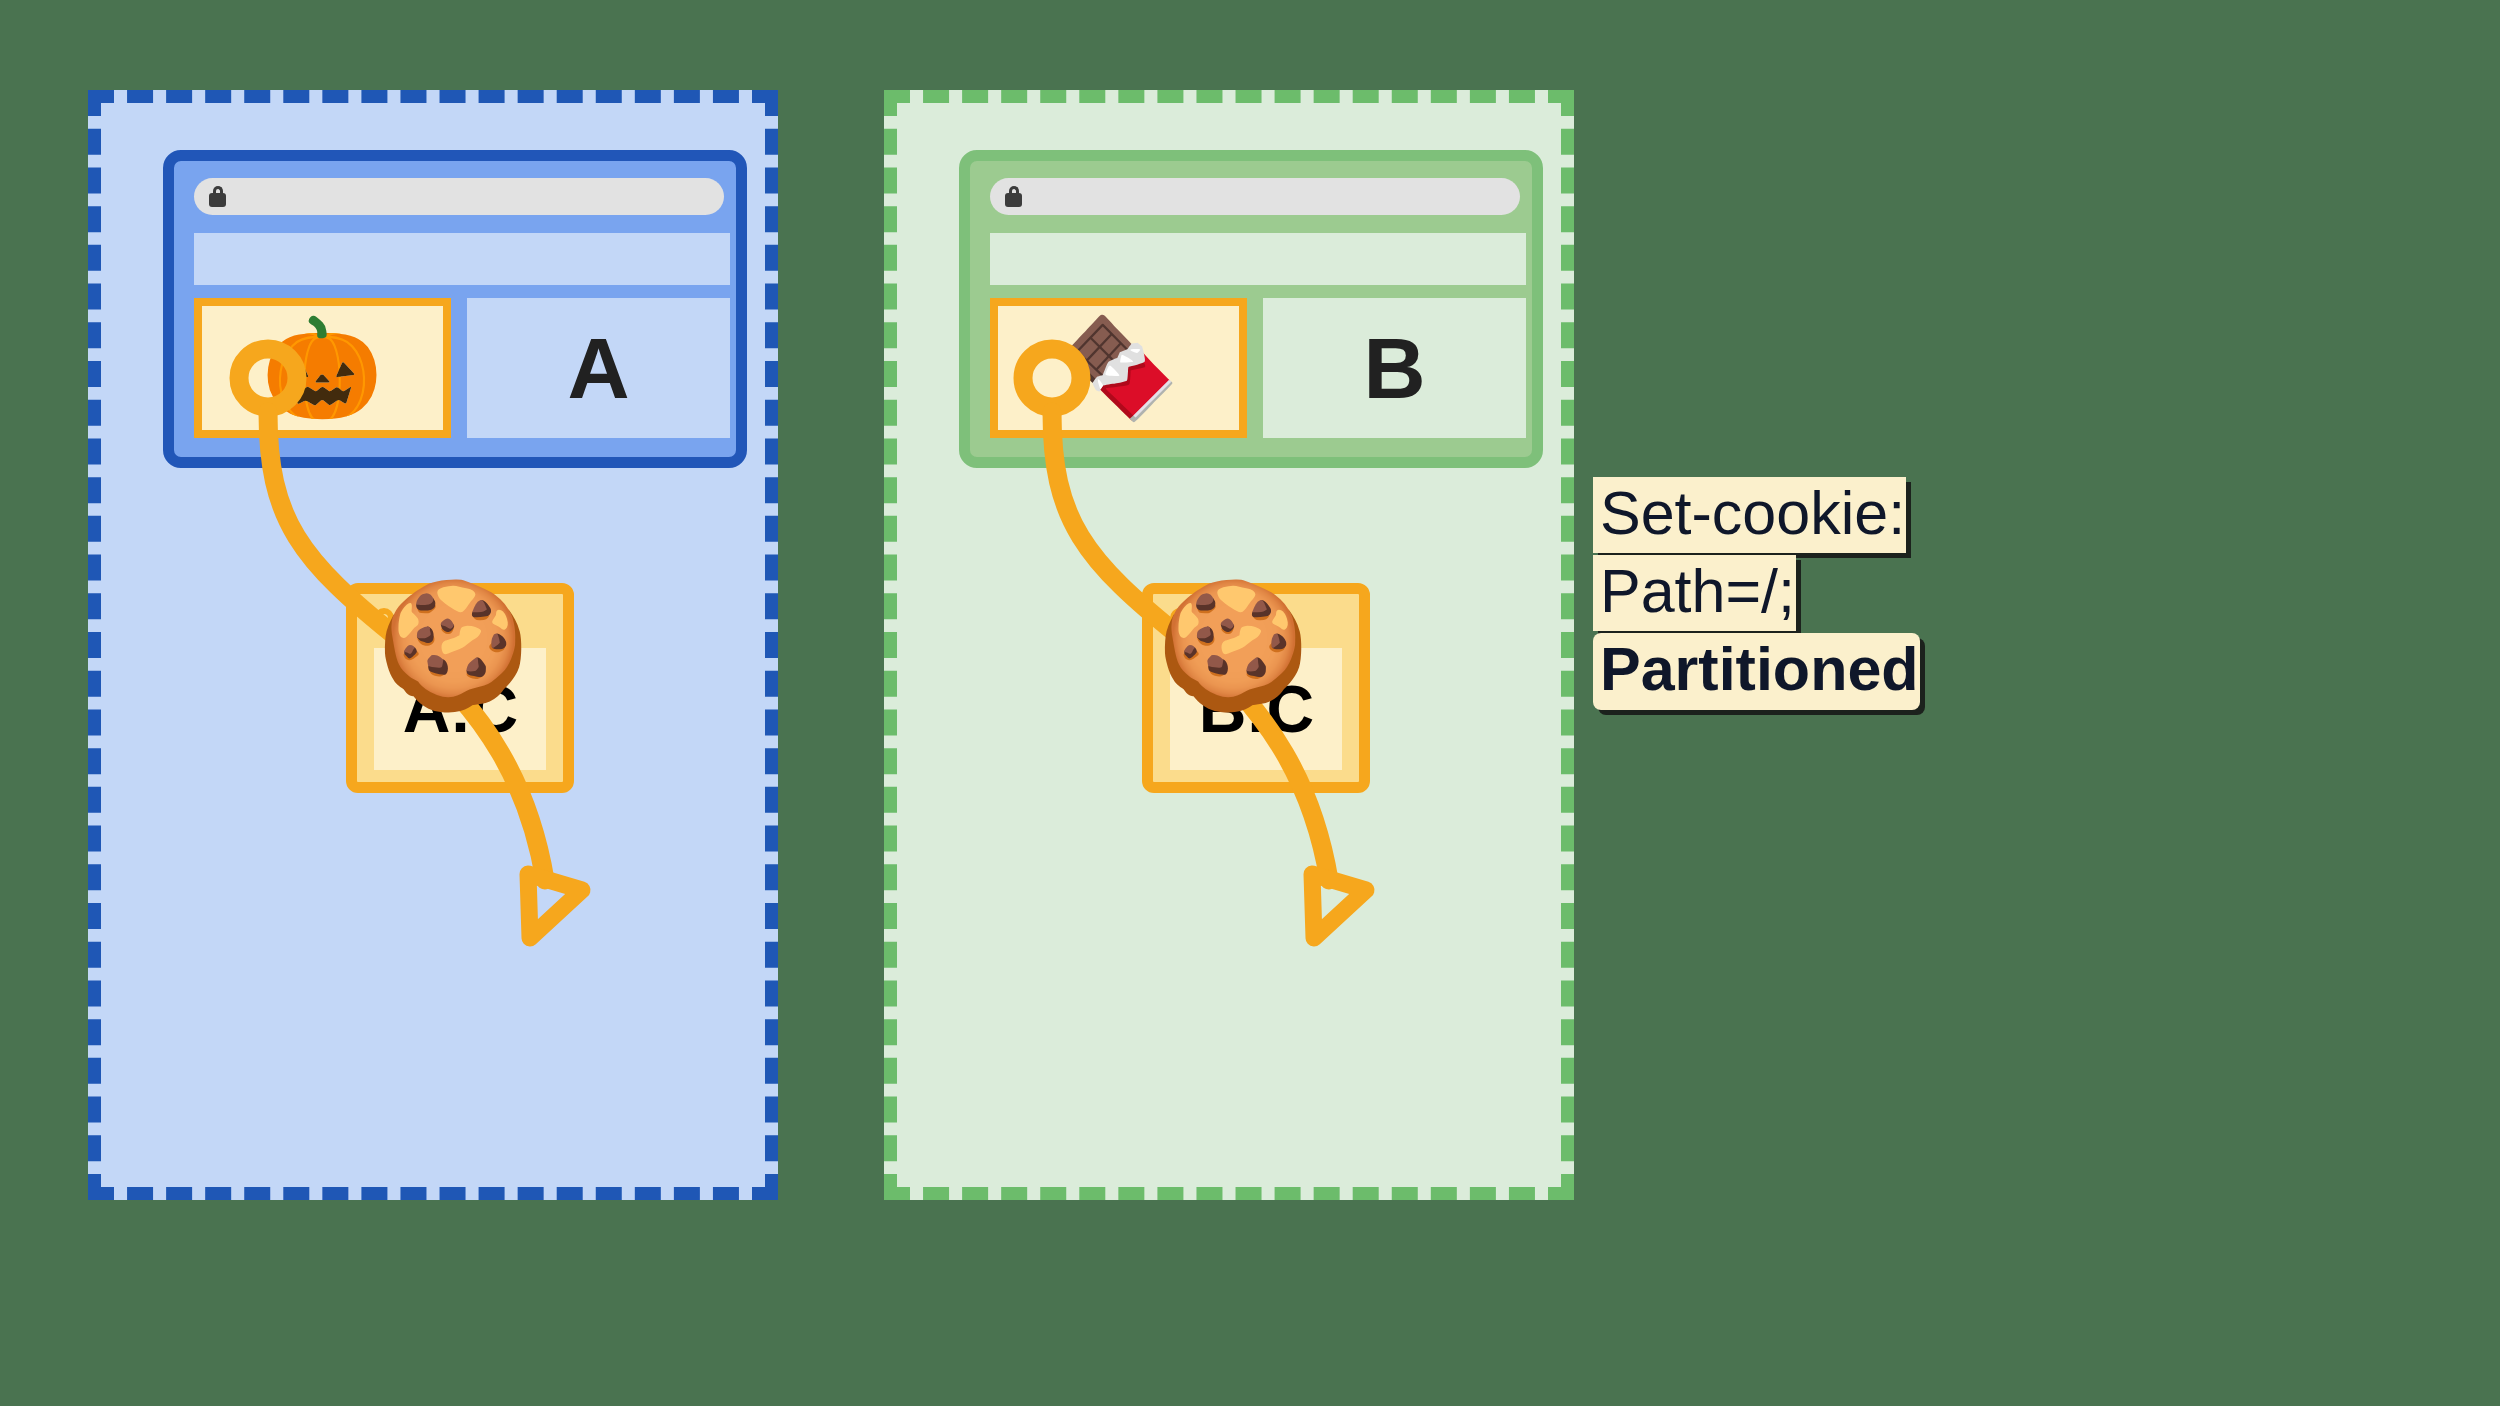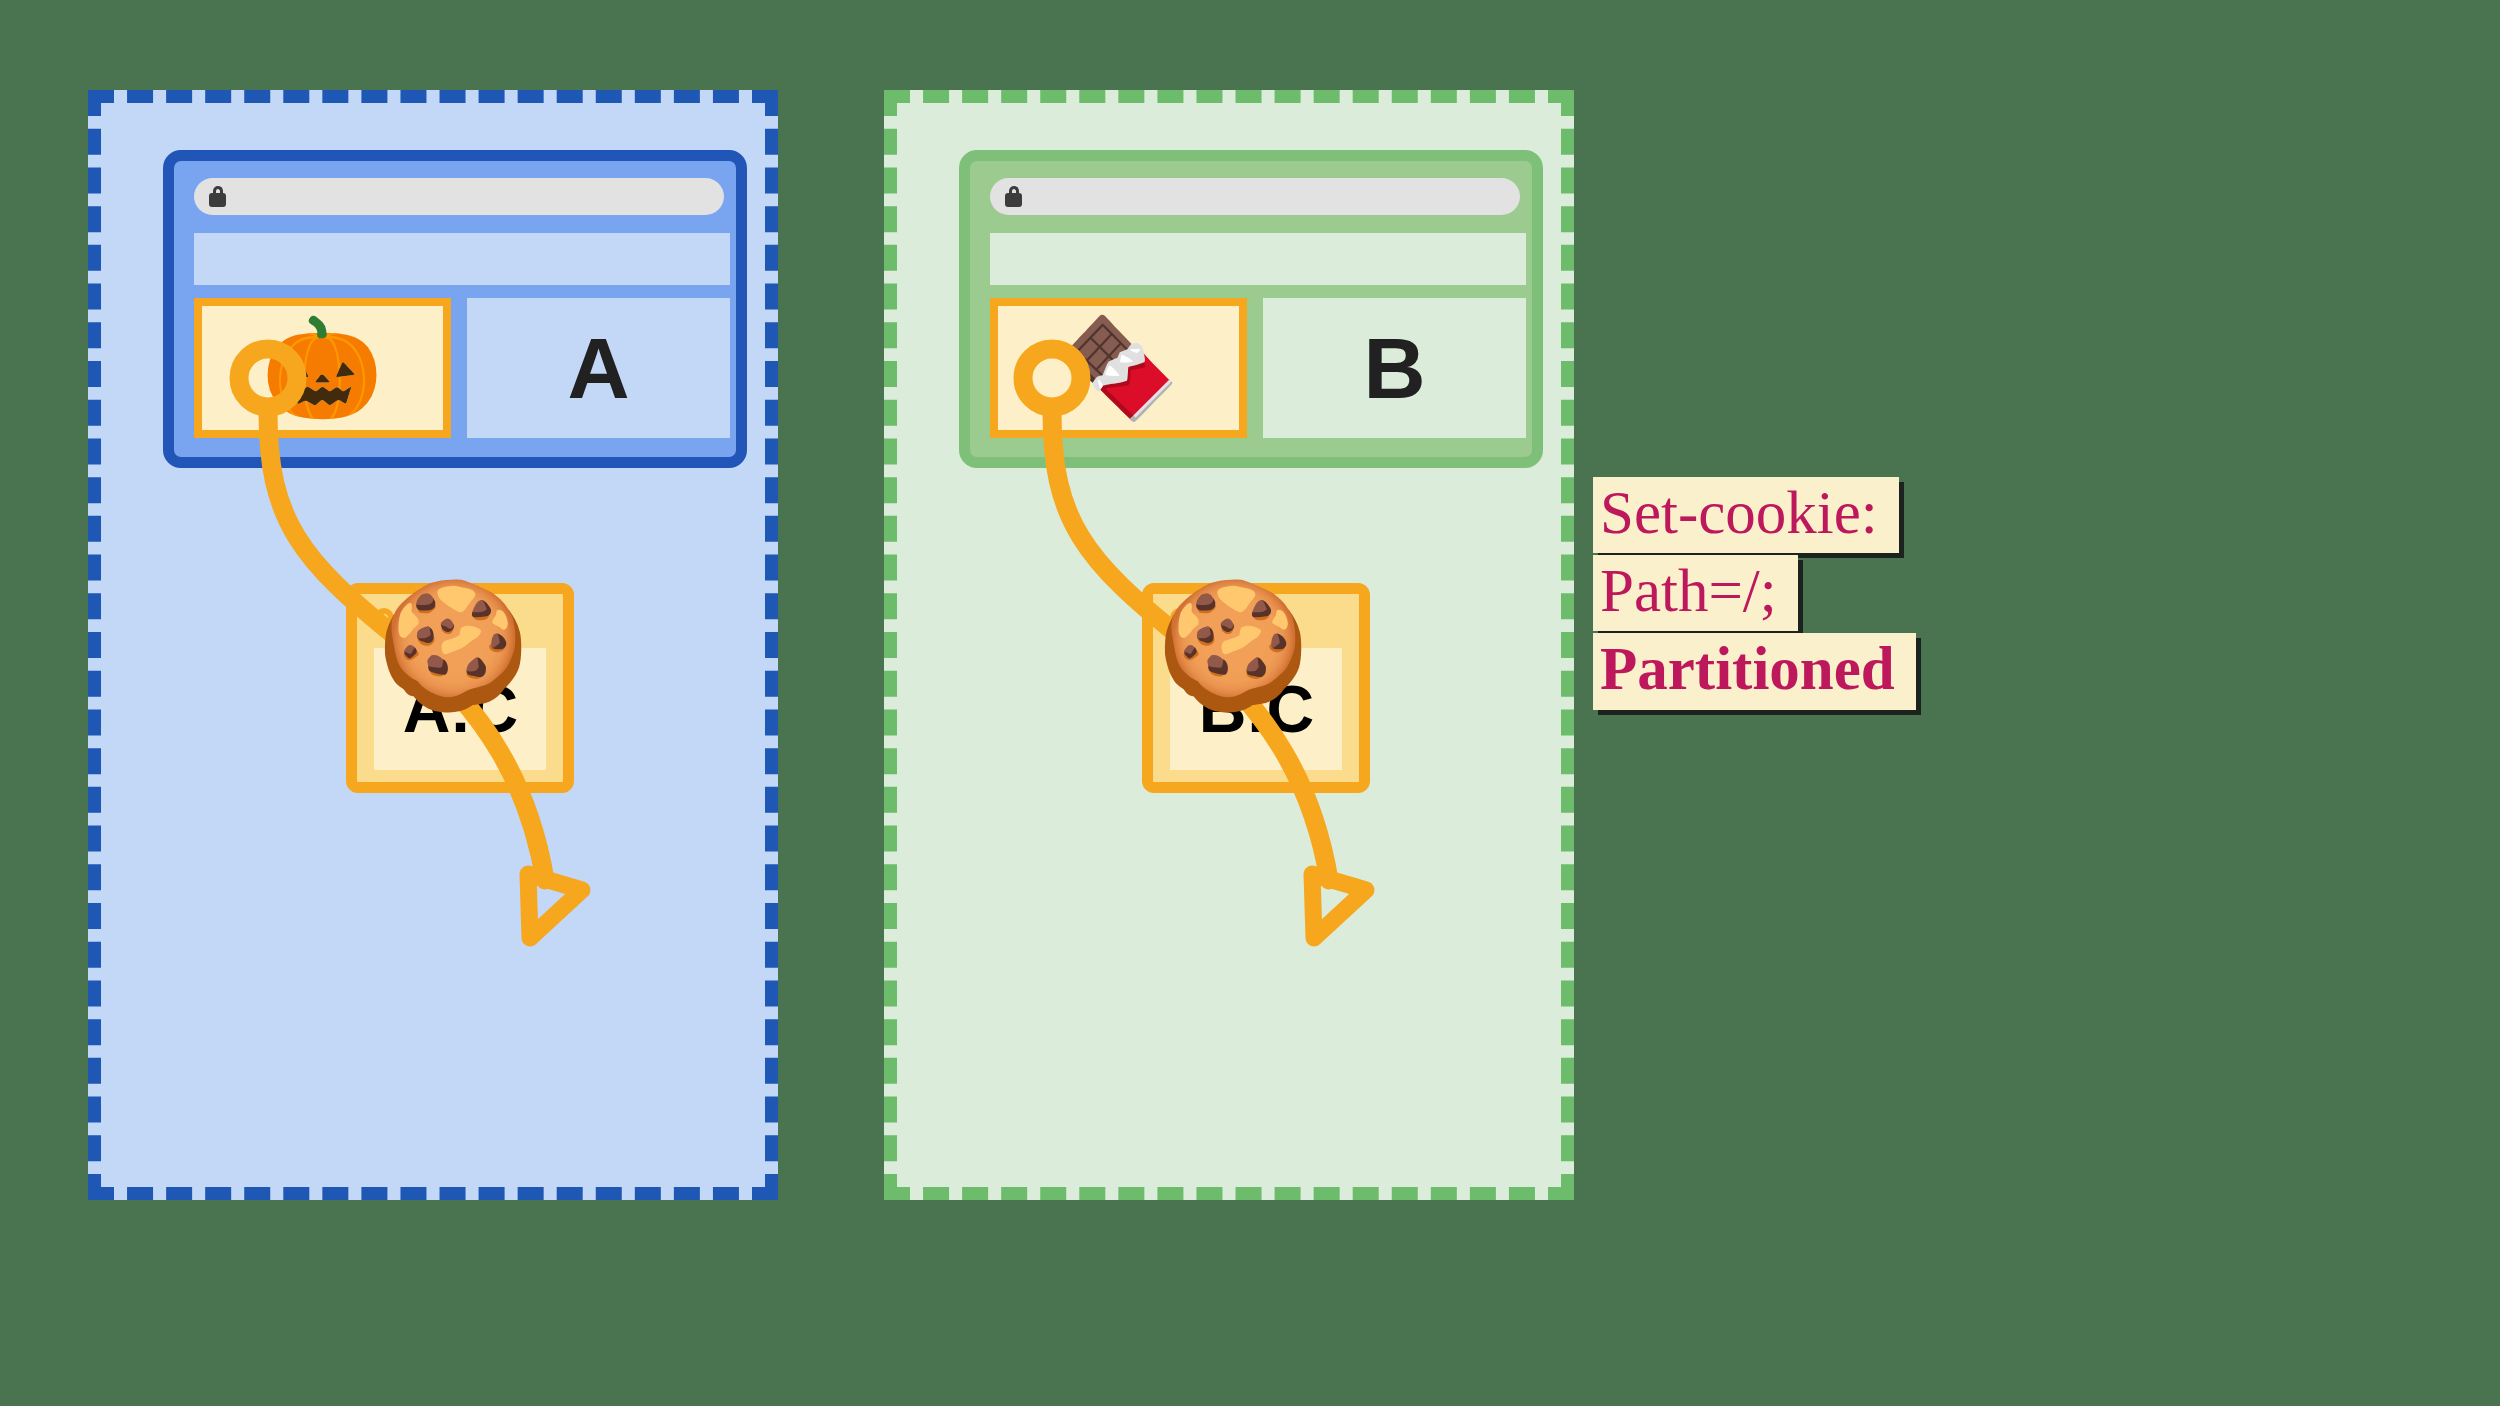--- a/index.html
+++ b/index.html
@@ -230,32 +230,32 @@
   
   #code-block {
     position: absolute;
     left: 1593px;
     top: 477px;
     display: flex;
     flex-direction: column;
     align-items: flex-start;
   }
   .code-line {
-    font-family: Liberation Serif, serif;
+    font-family: Liberation Sans, sans-serif;
     font-size: 61px;
     line-height: 1.02;
-    color: #be185d;
+    color: #0f172a;
     background: #fbf0cc;
-    padding: 5px 21px 9px 7px;
+    padding: 5px 1px 9px 7px;
     white-space: pre;
     box-shadow: 5px 5px 0 rgba(20,20,20,0.85);
     margin-bottom: 2px;
     box-sizing: border-box;
   }
-  .code-line.bold { font-weight: 700; }
+  .code-line.bold { font-weight: 700; border-radius: 8px; }
 </style>
 </head>
 <body>
 
 <div id="stage">
 
   <div class="partition blue">
 
     <div class="browser blue">
 

